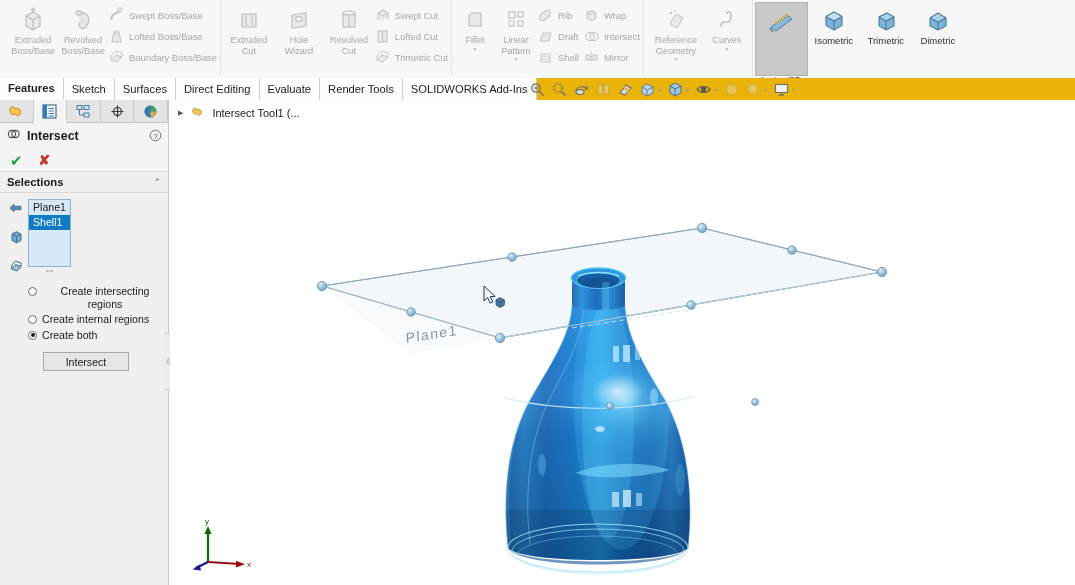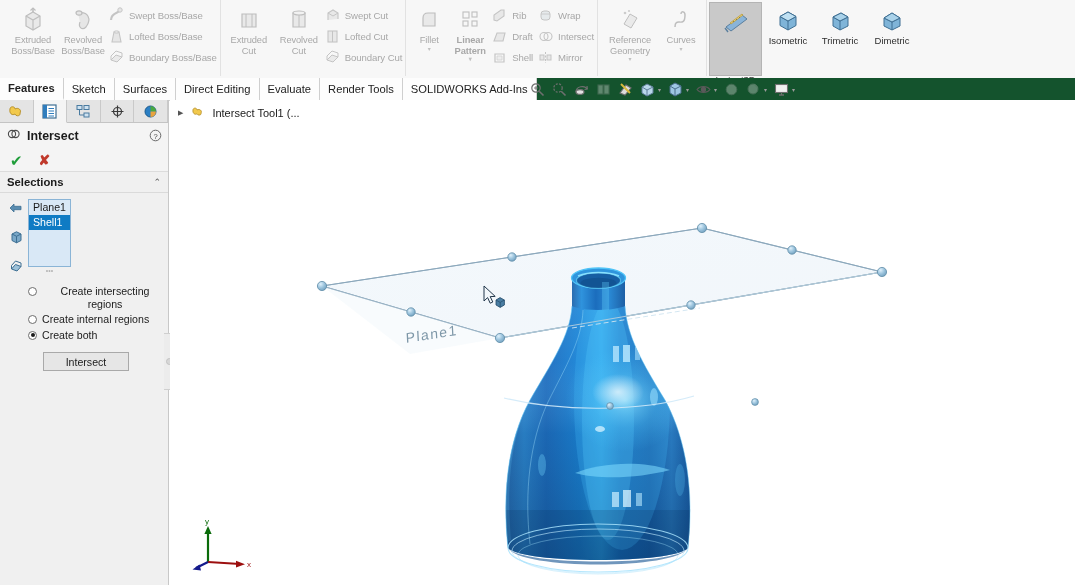--- a/index.html
+++ b/index.html
@@ -65,21 +65,21 @@
 
   .viewbtn{
     width:52px;display:flex;flex-direction:column;align-items:center;
     padding-top:6px;cursor:default;
   }
   .viewbtn .lbl{font-size:9.5px;color:#2e2e2e;text-align:center;line-height:10.5px;margin-top:2px;}
 
   
   .tabbar{
     position:absolute;left:0;top:78px;width:1075px;height:22px;
-    background:#14532d;border-bottom:1px solid #d2d2d2;
+    background:#eab308;border-bottom:1px solid #d2d2d2;
     display:flex;align-items:stretch;
   }
   .tab{
     display:flex;align-items:center;padding:0 8px;
     font-size:11.2px;color:#222;
     border-right:1px solid #cfcfcf;
     background:#fdfdfd;cursor:default;white-space:nowrap;
   }
   .tab.active{font-weight:bold;border-bottom:2px solid #fdfdfd;}
   .viewtools{
@@ -245,20 +245,31 @@
                 <path d="M10 7 L10 20 M16 7 L16 20" stroke-width="1"></path>
               </g>
             </svg>
         </span>
         <span class="lbl">Extruded<br>Cut</span>
       </div>
       <div class="bigbtn">
         <span class="ico">
           <svg viewBox="0 0 26 26" width="26" height="26">
               <g fill="#d9d9d9" stroke="#7a7a7a" stroke-width="1.2">
+                <path d="M6 8 L20 6 L20 19 L6 21 Z"></path>
+                <ellipse cx="13" cy="12" rx="3.4" ry="2.4" fill="#fff"></ellipse>
+              </g>
+            </svg>
+        </span>
+        <span class="lbl">Hole<br>Wizard</span>
+      </div>
+      <div class="bigbtn">
+        <span class="ico">
+          <svg viewBox="0 0 26 26" width="26" height="26">
+              <g fill="#d9d9d9" stroke="#7a7a7a" stroke-width="1.2">
                 <path d="M7 6 L19 6 L19 20 L7 20 Z"></path>
                 <path d="M13 6 L13 20" stroke-width="1"></path>
                 <ellipse cx="13" cy="6" rx="6" ry="2" fill="#ececec"></ellipse>
               </g>
             </svg>
         </span>
         <span class="lbl">Revolved<br>Cut</span>
       </div>
       <div class="stack">
         <div class="smbtn">
@@ -279,38 +290,38 @@
           </span>
           <span class="lbl">Lofted Cut</span>
         </div>
         <div class="smbtn">
           <span class="ico">
             <svg viewBox="0 0 17 17" width="17" height="17">
                 <path d="M3 11 L8 6 L14 8 L9 13 Z" fill="#d7d7d7" stroke="#7a7a7a" stroke-width="1"></path>
                 <path d="M3 11 L3 7 L8 2 L14 4 L14 8" fill="none" stroke="#7a7a7a" stroke-width="1"></path>
               </svg>
           </span>
-          <span class="lbl">Boundary Cut</span>
+          <span class="lbl">Trimetric Cut</span>
         </div>
       </div>
     </div>
 
     <div class="rgroup">
       <div class="bigbtn" style="width:40px;">
         <span class="ico">
           <svg viewBox="0 0 26 26" width="26" height="26">
               <path d="M7 19 L7 11 C7 8 9 6 12 6 L19 6 L19 19 Z" fill="#d9d9d9" stroke="#7a7a7a" stroke-width="1.2"></path>
             </svg>
         </span>
         <span class="lbl">Fillet</span>
         <div class="caretrow">
             <span>▾</span>
           </div>
       </div>
-      <div class="bigbtn" style="width:42px;font-weight:bold;">
+      <div class="bigbtn" style="width:42px;">
         <span class="ico">
           <svg viewBox="0 0 26 26" width="26" height="26">
               <g fill="none" stroke="#7a7a7a" stroke-width="1.1">
                 <rect x="6" y="5" width="6" height="6"></rect>
                 <rect x="15" y="5" width="5" height="5"></rect>
                 <rect x="6" y="14" width="5" height="5"></rect>
                 <rect x="15" y="14" width="5" height="5"></rect>
               </g>
             </svg>
         </span>

